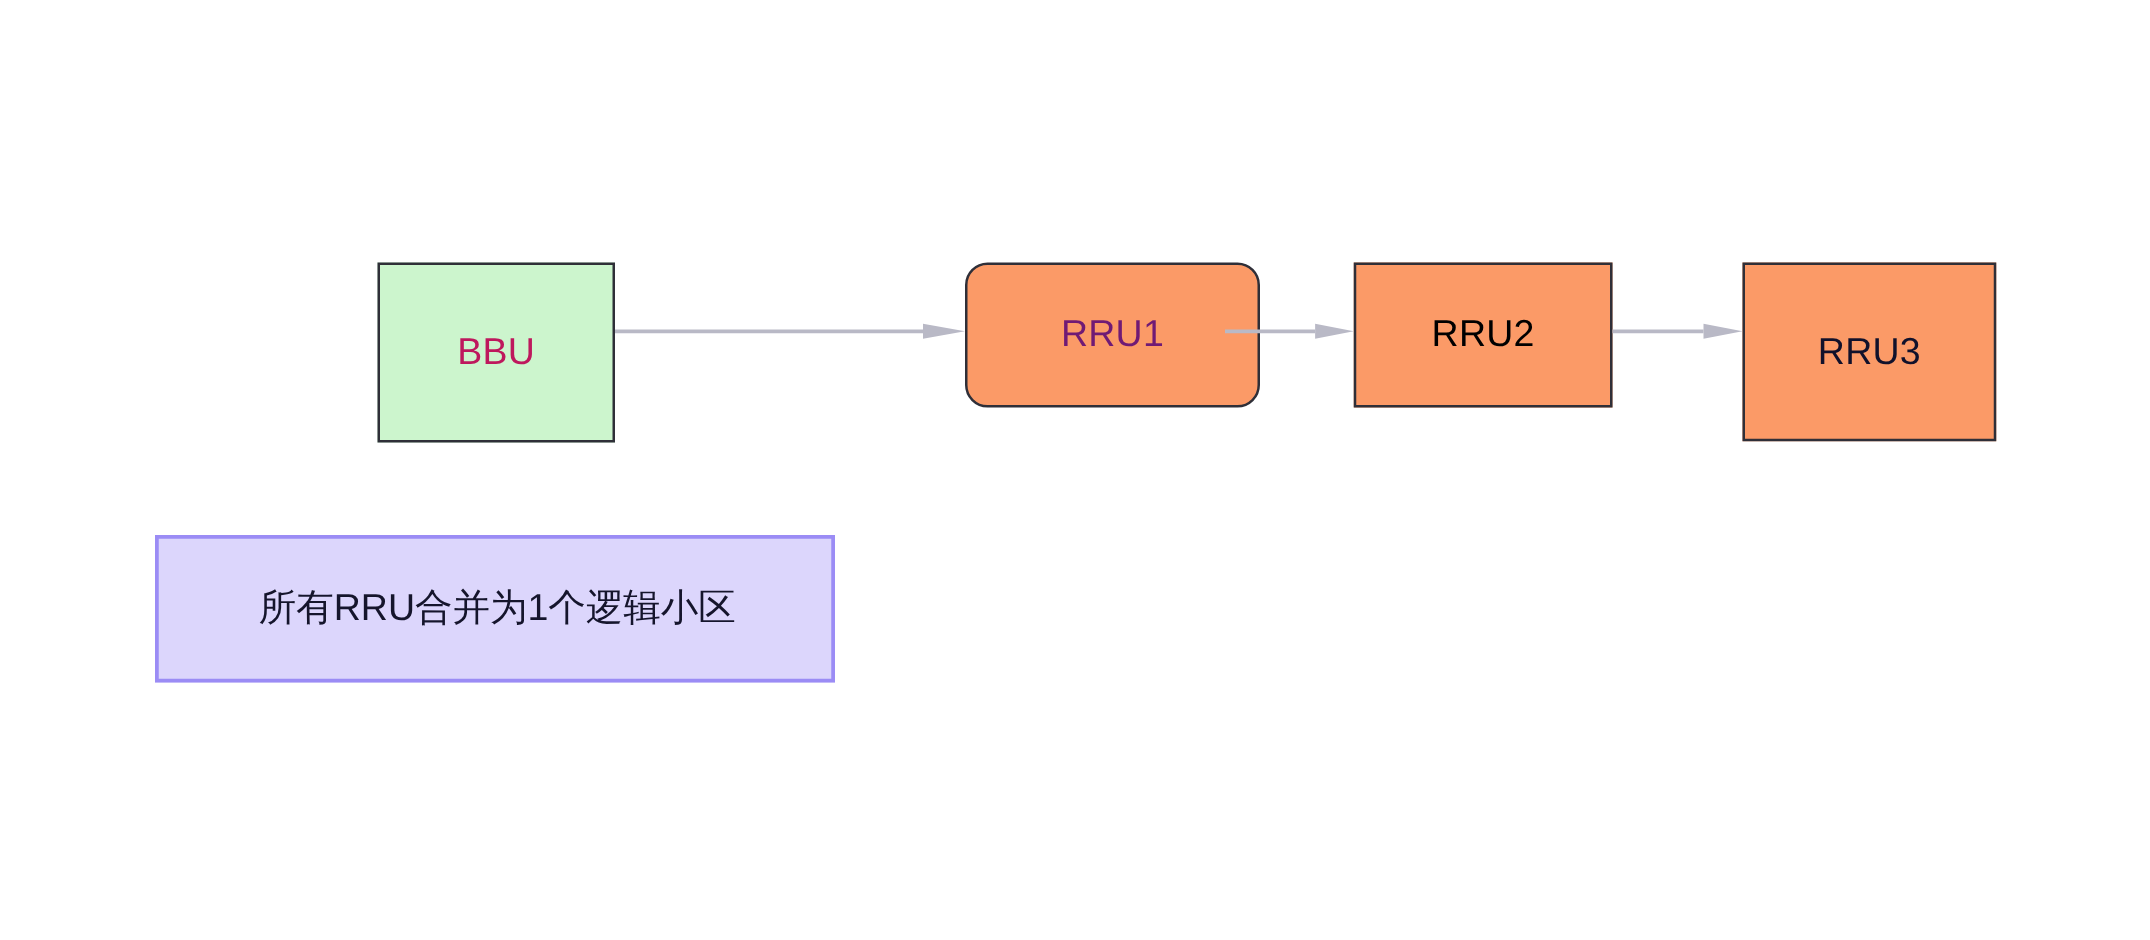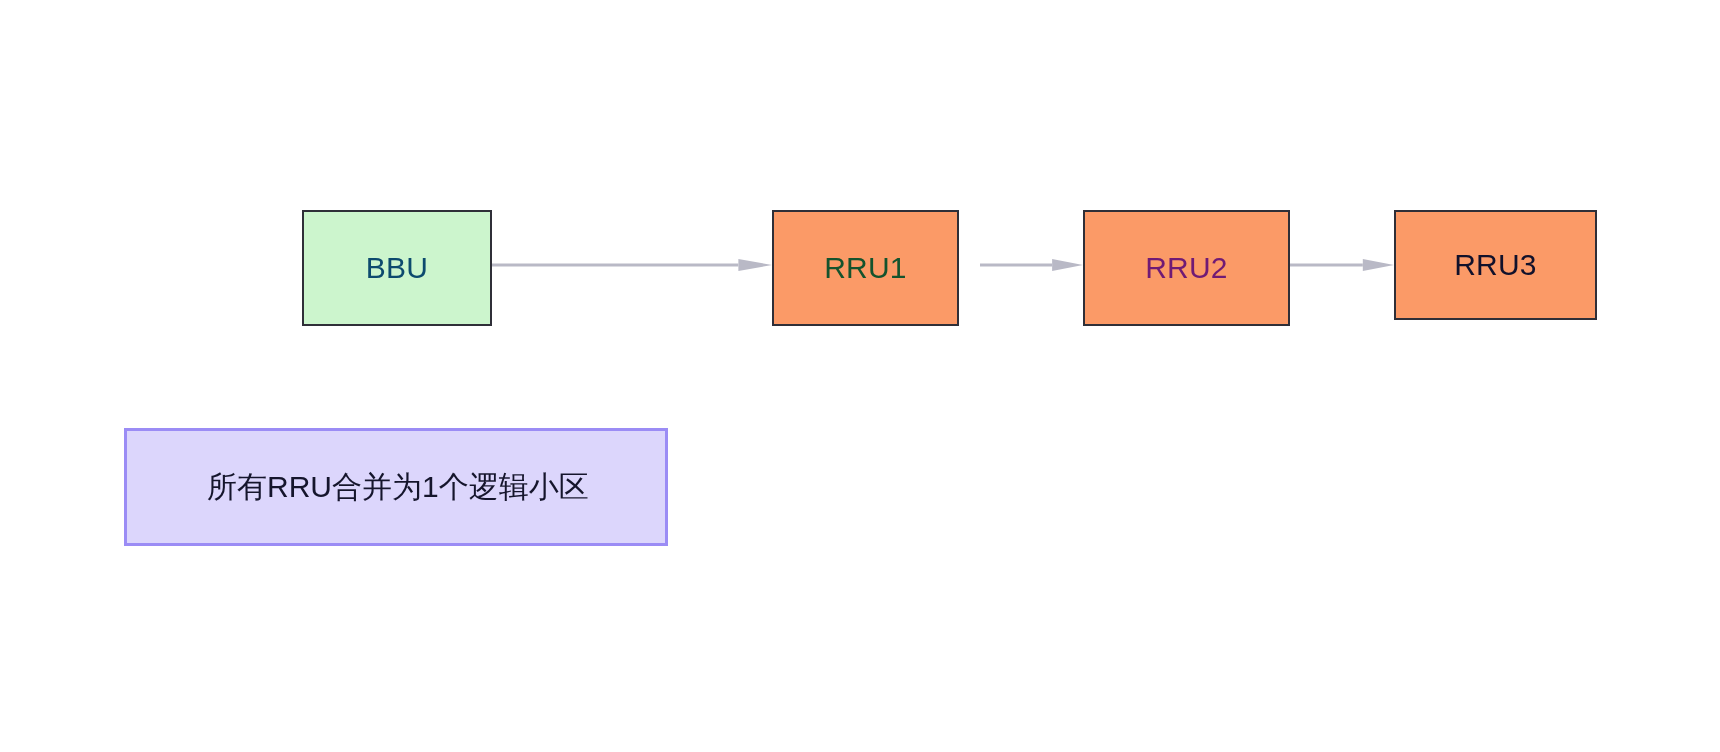--- a/index.html
+++ b/index.html
@@ -68,33 +68,33 @@
     line-height: 1.2;
     white-space: nowrap;
     padding-left: 80px;
   }
 </style>
 </head>
 <body>
 
 <div id="canvas" style="background: rgb(255, 255, 255);">
 
-  <div class="node node-bbu" style="left: 302px; top: 210px; width: 190px; height: 116px; background: rgb(204, 245, 205); border-color: rgb(47, 47, 56); color: #0c4a6e;">
+  <div class="node node-bbu" style="left: 302px; top: 210px; width: 190px; height: 144px; background: rgb(204, 245, 205); border-color: rgb(47, 47, 56); color: #be185d;">
     <span>BBU</span>
   </div>
 
-  <div class="node node-rru" style="left: 772px; top: 210px; width: 187px; height: 116px; background: rgb(251, 154, 103); border-color: rgb(47, 47, 56); color: #14532d;">
+  <div class="node node-rru" style="left: 772px; top: 210px; width: 236px; height: 116px; background: rgb(251, 154, 103); border-color: rgb(47, 47, 56); color: #701a75; border-radius: 18px;">
     <span>RRU1</span>
   </div>
 
-  <div class="node node-rru" style="left: 1083px; top: 210px; width: 207px; height: 116px; background: rgb(251, 154, 103); border-color: rgb(47, 47, 56); color: #701a75;">
+  <div class="node node-rru" style="left: 1083px; top: 210px; width: 207px; height: 116px; background: rgb(251, 154, 103); border-color: rgb(47, 47, 56); color: #000000;">
     <span>RRU2</span>
   </div>
 
-  <div class="node node-rru" style="left: 1394px; top: 210px; width: 203px; height: 110px; background: rgb(251, 154, 103); border-color: rgb(47, 47, 56); color: rgb(17, 17, 43);">
+  <div class="node node-rru" style="left: 1394px; top: 210px; width: 203px; height: 143px; background: rgb(251, 154, 103); border-color: rgb(47, 47, 56); color: rgb(17, 17, 43);">
     <span>RRU3</span>
   </div>
 
   <div class="arrow" style="left: 492px; top: 259px; width: 280px;">
     <svg width="100%" height="12" viewBox="0 0 100 12" preserveAspectRatio="none">
       <line class="arrow-line" x1="0" y1="6" x2="88" y2="6" stroke-width="3" stroke="#b9b9c6"></line>
       <polygon class="arrow-head" points="88,0 100,6 88,12" fill="#b9b9c6"></polygon>
     </svg>
   </div>
 

